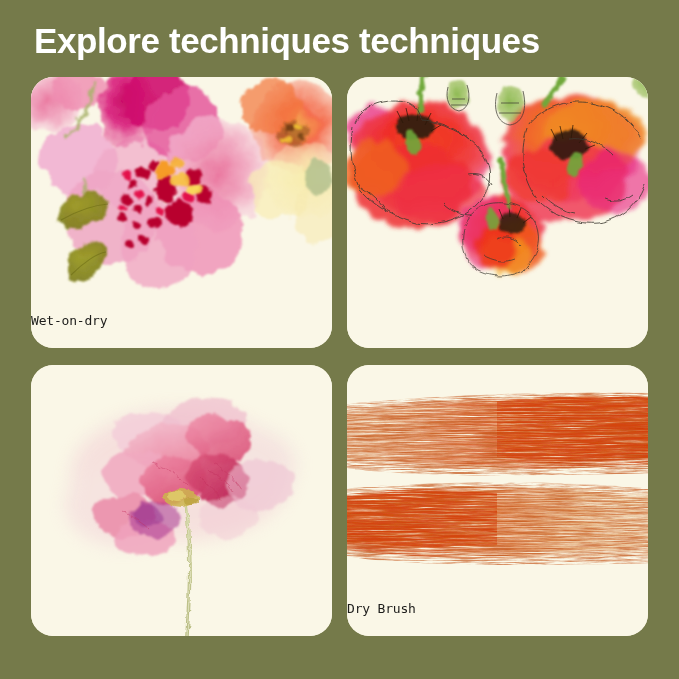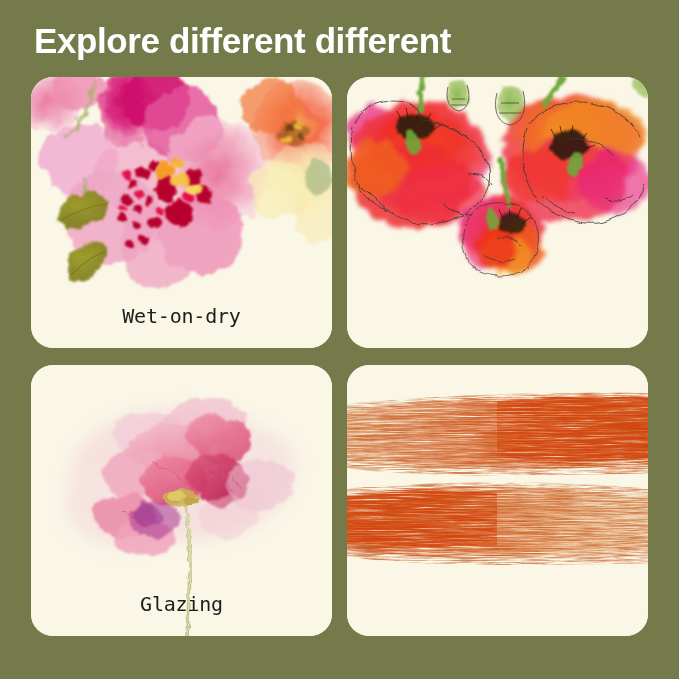--- a/index.html
+++ b/index.html
@@ -55,34 +55,34 @@
     top: 0;
     width: 100%;
     height: 100%;
     display: block;
   }
   .card-label {
     position: absolute;
     left: 0;
     right: 0;
     bottom: 20px;
-    text-align: center;
+    text-align: left;
     font-family: "DejaVu Sans Mono", "Liberation Mono", monospace;
-    font-size: 20px;
+    font-size: 13px;
     color: #1d1d1b;
     letter-spacing: -0.2px;
     z-index: 5;
   }
 </style>
 </head>
 <body>
 
 <div id="page">
 
-  <div id="page-title">Explore different different</div>
+  <div id="page-title">Explore techniques techniques</div>
 
   <div id="card-grid">
 
     <div class="card">
       <svg class="card-art" viewBox="0 0 301 271" preserveAspectRatio="none">
         <defs>
           <filter id="wc1" x="-30%" y="-30%" width="160%" height="160%">
             <feTurbulence type="fractalNoise" baseFrequency="0.055" numOctaves="4" seed="7" result="n"></feTurbulence>
             <feDisplacementMap in="SourceGraphic" in2="n" scale="16" xChannelSelector="R" yChannelSelector="G" result="d"></feDisplacementMap>
             <feGaussianBlur in="d" stdDeviation="1.3"></feGaussianBlur>
@@ -396,21 +396,20 @@
           <path d="M 120 98 C 134 102 148 110 156 120"></path>
           <path d="M 92 146 C 102 152 112 158 118 164"></path>
         </g>
 
         <g filter="url(#wc3s)">
           <ellipse cx="150" cy="133" rx="17" ry="9" fill="#cdb44c" opacity="0.85"></ellipse>
           <ellipse cx="146" cy="131" rx="8" ry="5" fill="#e0cb6a" opacity="0.9"></ellipse>
           <ellipse cx="160" cy="136" rx="7" ry="4" fill="#bda13f" opacity="0.8"></ellipse>
         </g>
       </svg>
-      <div class="card-label">Glazing</div>
     </div>
 
     <div class="card">
       <svg class="card-art" viewBox="0 0 301 271" preserveAspectRatio="none">
         <defs>
           <filter id="dryTex" x="-10%" y="-30%" width="120%" height="160%">
             <feTurbulence type="fractalNoise" baseFrequency="0.015 0.72" numOctaves="5" seed="3" result="noise"></feTurbulence>
             <feColorMatrix in="noise" type="matrix" values="0 0 0 0 0  0 0 0 0 0  0 0 0 0 0  1.9 0 0 0 -0.42" result="alphaNoise"></feColorMatrix>
             <feComposite in="SourceGraphic" in2="alphaNoise" operator="in" result="textured"></feComposite>
             <feGaussianBlur in="textured" stdDeviation="0.35"></feGaussianBlur>
@@ -482,16 +481,17 @@
           <path d="M 0 162 C 100 156 210 154 301 160"></path>
           <path d="M 0 172 C 70 168 180 166 301 172"></path>
         </g>
         <g stroke="#b85115" stroke-width="0.7" fill="none" opacity="0.35">
           <path d="M 120 98 C 180 96 240 98 301 102"></path>
           <path d="M 8 104 C 70 100 140 100 210 104"></path>
           <path d="M 150 186 C 210 186 260 188 301 192"></path>
           <path d="M 0 190 C 60 188 120 188 180 192"></path>
         </g>
       </svg>
+      <div class="card-label">Dry Brush</div>
     </div>
 
   </div>
 </div>
 
 </body></html>

